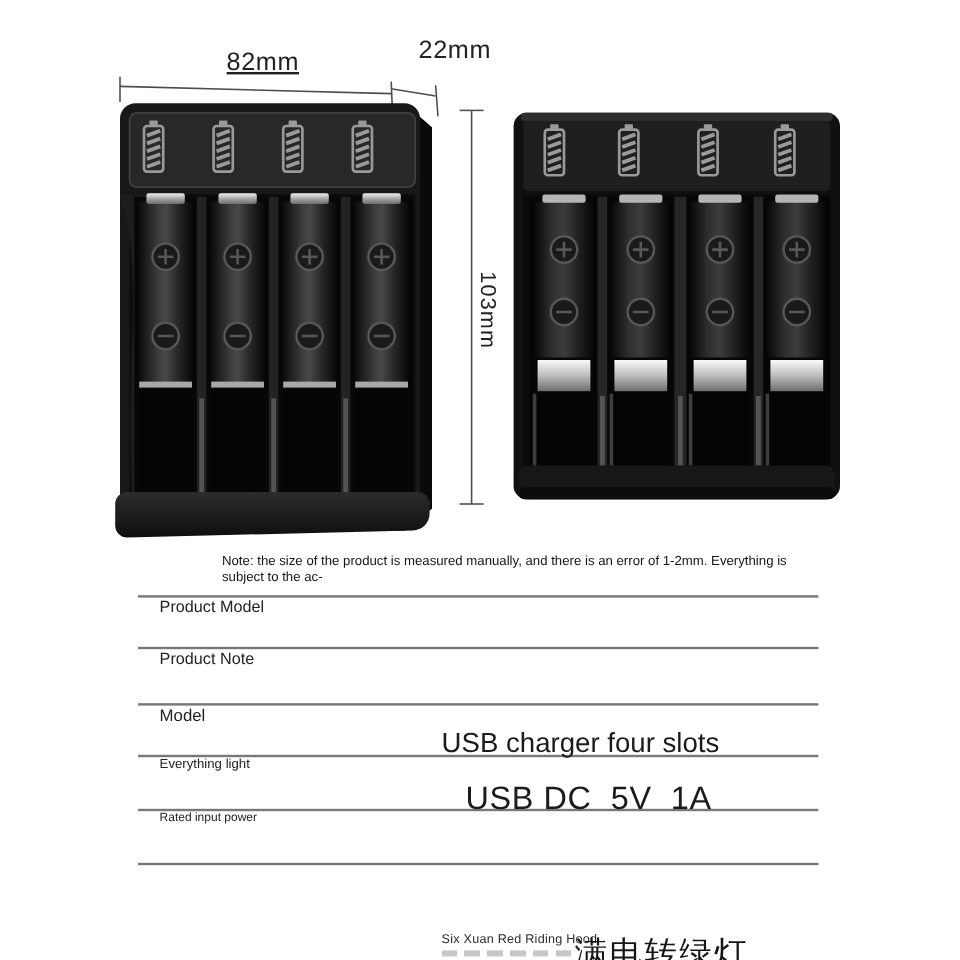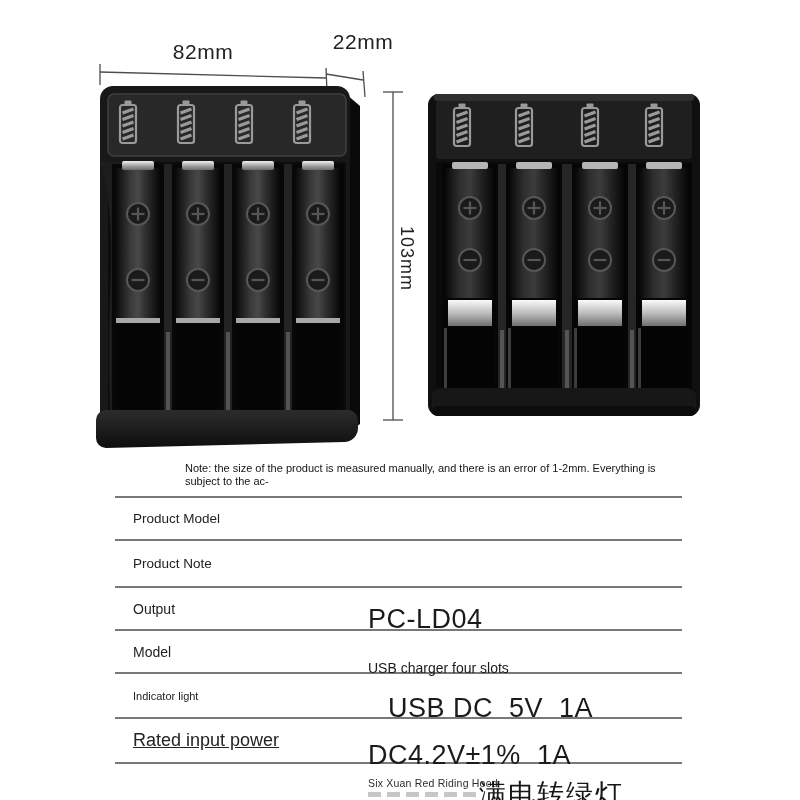--- a/index.html
+++ b/index.html
@@ -8,22 +8,22 @@
     background:#ffffff;
     font-family:"Liberation Sans", sans-serif;
     color:#1c1c1c;
   }
 
   
   .dim-label{
     position:absolute;color:#222;font-size:21px;font-weight:400;
     text-align:center;letter-spacing:0.5px;
   }
-  #dim-82-label{left:108px;top:40px;width:190px;}
-  #dim-22-label{left:328px;top:30px;width:70px;}
+  #dim-82-label{left:124px;top:40px;width:190px;text-decoration:underline;}
+  #dim-22-label{left:344px;top:30px;width:70px;}
   #dim-103-label{
     left:396px;top:226px;writing-mode:vertical-rl;
     font-size:18px;letter-spacing:1px;
   }
   #dim-lines{position:absolute;left:0;top:0;pointer-events:none;}
 
   
   #charger-front{position:absolute;left:88px;top:84px;}
   #charger-side{position:absolute;left:426px;top:90px;}
 
@@ -33,34 +33,34 @@
     font-size:11px;line-height:12.5px;color:#141414;
   }
   .note span{display:block;}
 
   
   .spec-table{
     position:absolute;left:115px;top:496px;width:567px;
     border-top:2px solid #787878;
   }
   .trow{
-    position:relative;display:flex;align-items:center;
+    position:relative;display:flex;
     border-bottom:2px solid #787878;box-sizing:border-box;
   }
   .tlabel{padding-left:18px;color:#232323;}
   .sz13{font-size:13.5px;}
   .sz14{font-size:14px;}
   .sz11{font-size:11px;}
-  .sz15{font-size:18px;text-decoration:underline;}
+  .sz15{font-size:10px;}
   .tvalue{
     position:absolute;left:253px;white-space:pre;color:#1b1b1b;
     font-weight:400;
   }
   .v-xl{font-size:27px;letter-spacing:0.5px;}
-  .v-md{font-size:14px;}
+  .v-md{font-size:23px;}
   .b1{bottom:-6px;}
   .b2{bottom:-4px;}
   .b3{bottom:-7px;margin-left:20px;}
   .b4{bottom:-9px;}
 
   
   #footer-small{
     position:absolute;left:368px;top:777px;font-size:10.5px;color:#2d2d2d;
     letter-spacing:0.2px;
   }
@@ -291,32 +291,27 @@
 <div class="spec-table">
   <div class="trow" style="height:43px">
     <span class="tlabel sz13">Product Model</span>
     <span class="tvalue v-md b2"></span>
   </div>
   <div class="trow" style="height:47px">
     <span class="tlabel sz13">Product Note</span>
     <span class="tvalue v-md b2"></span>
   </div>
   <div class="trow" style="height:43px">
-    <span class="tlabel sz14">Output</span>
-    <span class="tvalue v-xl b1">PC-LD04</span>
-  </div>
-  <div class="trow" style="height:43px">
     <span class="tlabel sz14">Model</span>
     <span class="tvalue v-md b2">USB charger four slots</span>
   </div>
   <div class="trow" style="height:45px">
-    <span class="tlabel sz11">Indicator light</span>
+    <span class="tlabel sz11">Everything light</span>
     <span class="tvalue v-xl b3">USB DC  5V  1A</span>
   </div>
   <div class="trow" style="height:45px">
     <span class="tlabel sz15">Rated input power</span>
-    <span class="tvalue v-xl b4">DC4.2V±1%  1A</span>
   </div>
 </div>
 
 <div id="footer-small">Six Xuan Red Riding Hood</div>
 <div id="footer-smudge"></div>
 <div id="footer-cn">满电转绿灯</div>
 
 </body></html>

